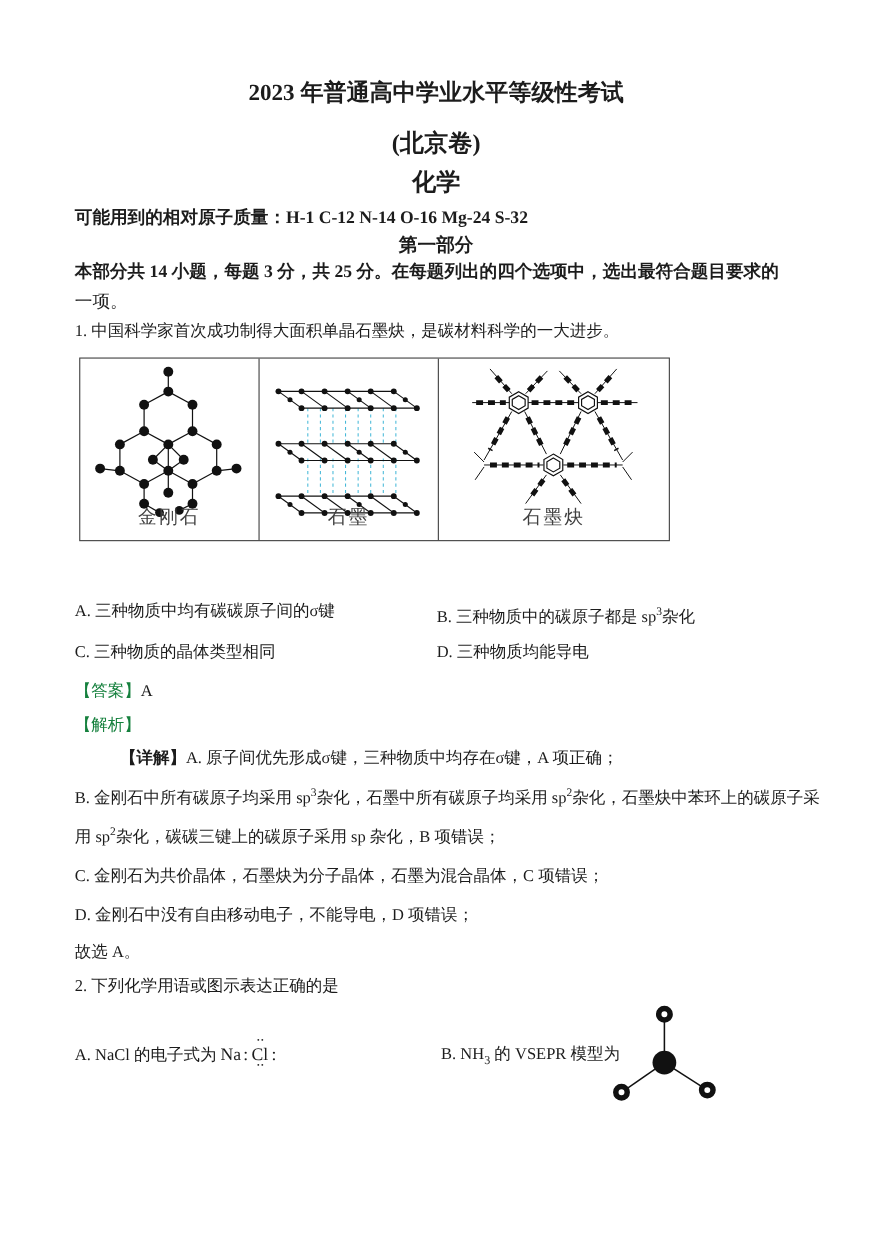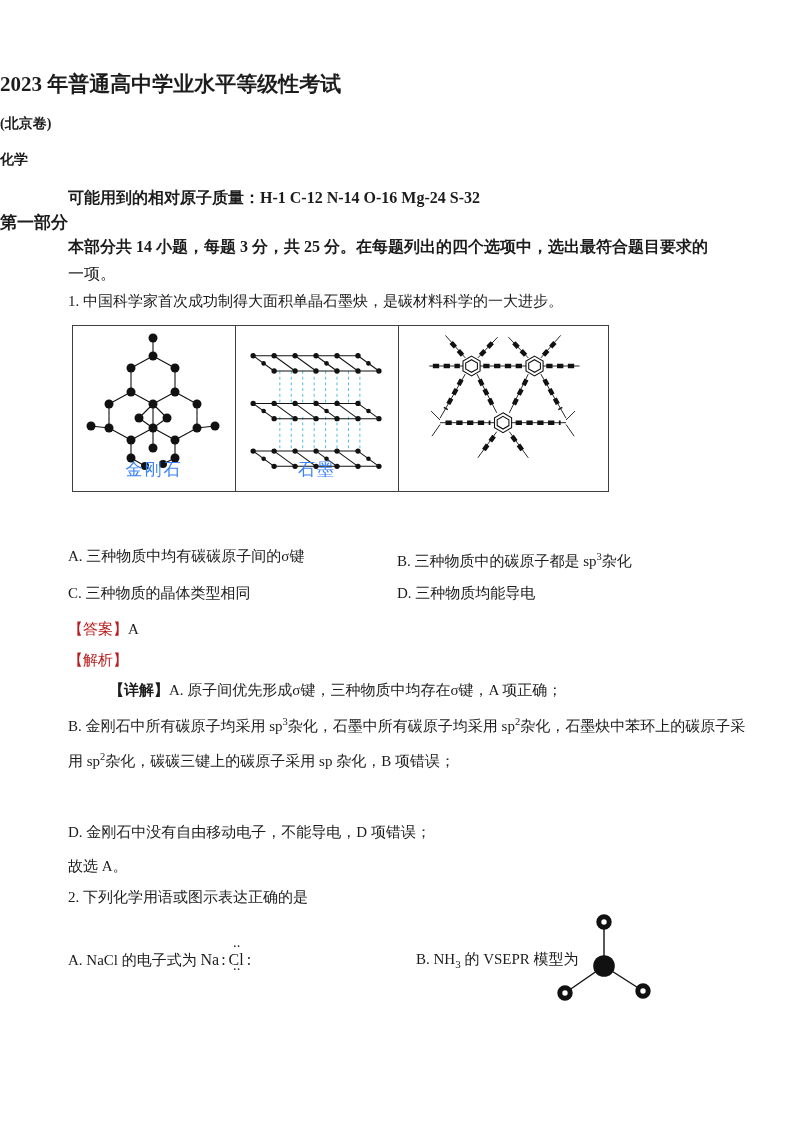--- a/index.html
+++ b/index.html
@@ -7,26 +7,26 @@
     position:relative;
     width:793px;height:1122px;
     background:#ffffff;
     margin:0 auto;
     font-family:"Liberation Serif","DejaVu Serif",serif;
     color:#1c1c1c;
     overflow:hidden;
   }
   .abs{position:absolute;white-space:pre-wrap;}
   .nowrap{white-space:nowrap;}
-  .center{left:0;width:100%;text-align:left;}
+  .center{left:0;width:100%;text-align:center;}
   .title{font-size:21px;font-weight:700;}
-  .h2{font-size:14px;font-weight:700;}
+  .h2{font-size:22px;font-weight:700;}
   .bold16{font-size:16px;font-weight:700;}
   .body15{font-size:15px;font-weight:400;line-height:19px;}
-  .blue{color:#b91c1c;}
+  .blue{color:#15803d;}
   .detail-label{font-weight:600;margin-left:41px;}
   sup{font-size:10.5px;}
   sub{font-size:11px;}
 
   
   .figure-table{
     position:absolute;left:72px;top:325px;
     width:537px;height:167px;
     border:1.5px solid #3f3f3f;
     display:flex;box-sizing:border-box;background:#fff;
@@ -36,21 +36,21 @@
     border-right:1.5px solid #3f3f3f;
     box-sizing:border-box;
     display:flex;flex-direction:column;align-items:center;justify-content:flex-start;
   }
   .fig-cell:last-child{border-right:none;}
   .cell-1{width:163px;}
   .cell-2{width:163px;justify-content:center;}
   .cell-3{width:209px;}
   .fig-label{
     position:absolute;bottom:10px;left:0;width:100%;
-    text-align:center;font-size:17px;color:#3b82f6;letter-spacing:2px;
+    text-align:center;font-size:17px;color:#404040;letter-spacing:2px;
   }
 
   
   .efml{font-size:16px;}
   .ecolon{padding:0 2px;font-weight:400;}
   .clwrap{position:relative;display:inline-block;padding:0 1px;}
   .dots{
     position:absolute;left:50%;transform:translateX(-50%);
     font-size:14px;line-height:6px;letter-spacing:-1px;color:#1c1c1c;
   }
@@ -286,46 +286,48 @@
 
         <g stroke="#111" stroke-width="1.2" fill="#fff">
           <polygon points="57,29 66.5,34.5 66.5,45.5 57,51 47.5,45.5 47.5,34.5"></polygon>
           <polygon points="57,33 63.5,36.8 63.5,43.2 57,47 50.5,43.2 50.5,36.8" fill="none"></polygon>
           <polygon points="127,29 136.5,34.5 136.5,45.5 127,51 117.5,45.5 117.5,34.5"></polygon>
           <polygon points="127,33 133.5,36.8 133.5,43.2 127,47 120.5,43.2 120.5,36.8" fill="none"></polygon>
           <polygon points="92,92 101.5,97.5 101.5,108.5 92,114 82.5,108.5 82.5,97.5"></polygon>
           <polygon points="92,96 98.5,99.8 98.5,106.2 92,110 85.5,106.2 85.5,99.8" fill="none"></polygon>
         </g>
       </svg>
+      <div class="fig-label">石墨炔</div>
     </div>
   </div>
 
 
   <div class="abs body15" style="left:68px;top:547px">A. 三种物质中均有碳碳原子间的σ键</div>
   <div class="abs body15" style="left:397px;top:547px"><span>B. 三种物质中的碳原子都是 sp</span><sup>3</sup><span>杂化</span></div>
   <div class="abs body15" style="left:68px;top:584px">C. 三种物质的晶体类型相同</div>
   <div class="abs body15" style="left:397px;top:584px">D. 三种物质均能导电</div>
 
   <div class="abs body15" style="left:68px;top:620px"><span class="blue">【答案】</span><span>A</span></div>
   <div class="abs body15" style="left:68px;top:651px"><span class="blue">【解析】</span></div>
 
   <div class="abs body15 nowrap" style="left:68px;top:681px"><span class="detail-label">【详解】</span><span>A. 原子间优先形成σ键，三种物质中均存在σ键，A 项正确；</span></div>
 
   <div class="abs body15 nowrap" style="left:68px;top:712px"><span>B. 金刚石中所有碳原子均采用 sp</span><sup>3</sup><span>杂化，石墨中所有碳原子均采用 sp</span><sup>2</sup><span>杂化，石墨炔中苯环上的碳原子采</span></div>
 
   <div class="abs body15 nowrap" style="left:68px;top:747px"><span>用 sp</span><sup>2</sup><span>杂化，碳碳三键上的碳原子采用 sp 杂化，B 项错误；</span></div>
 
+  <div class="abs body15 nowrap" style="left:68px;top:788px">C. 金刚石为共价晶体，石墨炔为分子晶体，石墨为混合晶体，C 项错误；</div>
   <div class="abs body15 nowrap" style="left:68px;top:823px">D. 金刚石中没有自由移动电子，不能导电，D 项错误；</div>
   <div class="abs body15" style="left:68px;top:857px">故选 A。</div>
 
   <div class="abs body15 nowrap" style="left:68px;top:888px">2. 下列化学用语或图示表达正确的是</div>
 
   <div class="abs body15 nowrap" style="left:68px;top:950px"><span>A.  NaCl 的电子式为 </span><span class="efml"><span>Na</span><span class="ecolon">:</span><span class="clwrap"><span class="dots dtop">··</span><span>Cl</span><span class="dots dbot">··</span></span><span class="ecolon">:</span></span></div>
 
-  <div class="abs body15 nowrap" style="left:416px;top:950px"><span>B.  NH</span><sub>3</sub><span> 的 VSEPR 模型为</span></div>
+  <div class="abs body15 nowrap" style="left:401px;top:950px"><span>B.  NH</span><sub>3</sub><span> 的 VSEPR 模型为</span></div>
 
   <svg class="abs" style="left:543px;top:903px" width="122" height="112" viewBox="0 0 122 112">
     <g stroke="#111" stroke-width="1.4">
       <line x1="61" y1="63" x2="61" y2="19"></line>
       <line x1="61" y1="63" x2="22" y2="90"></line>
       <line x1="61" y1="63" x2="100" y2="88"></line>
     </g>
     <circle cx="61" cy="19" r="5.2" fill="#ffffff" stroke="#111" stroke-width="5"></circle>
     <circle cx="22" cy="90" r="5.2" fill="#ffffff" stroke="#111" stroke-width="5"></circle>
     <circle cx="100" cy="88" r="5.2" fill="#ffffff" stroke="#111" stroke-width="5"></circle>

